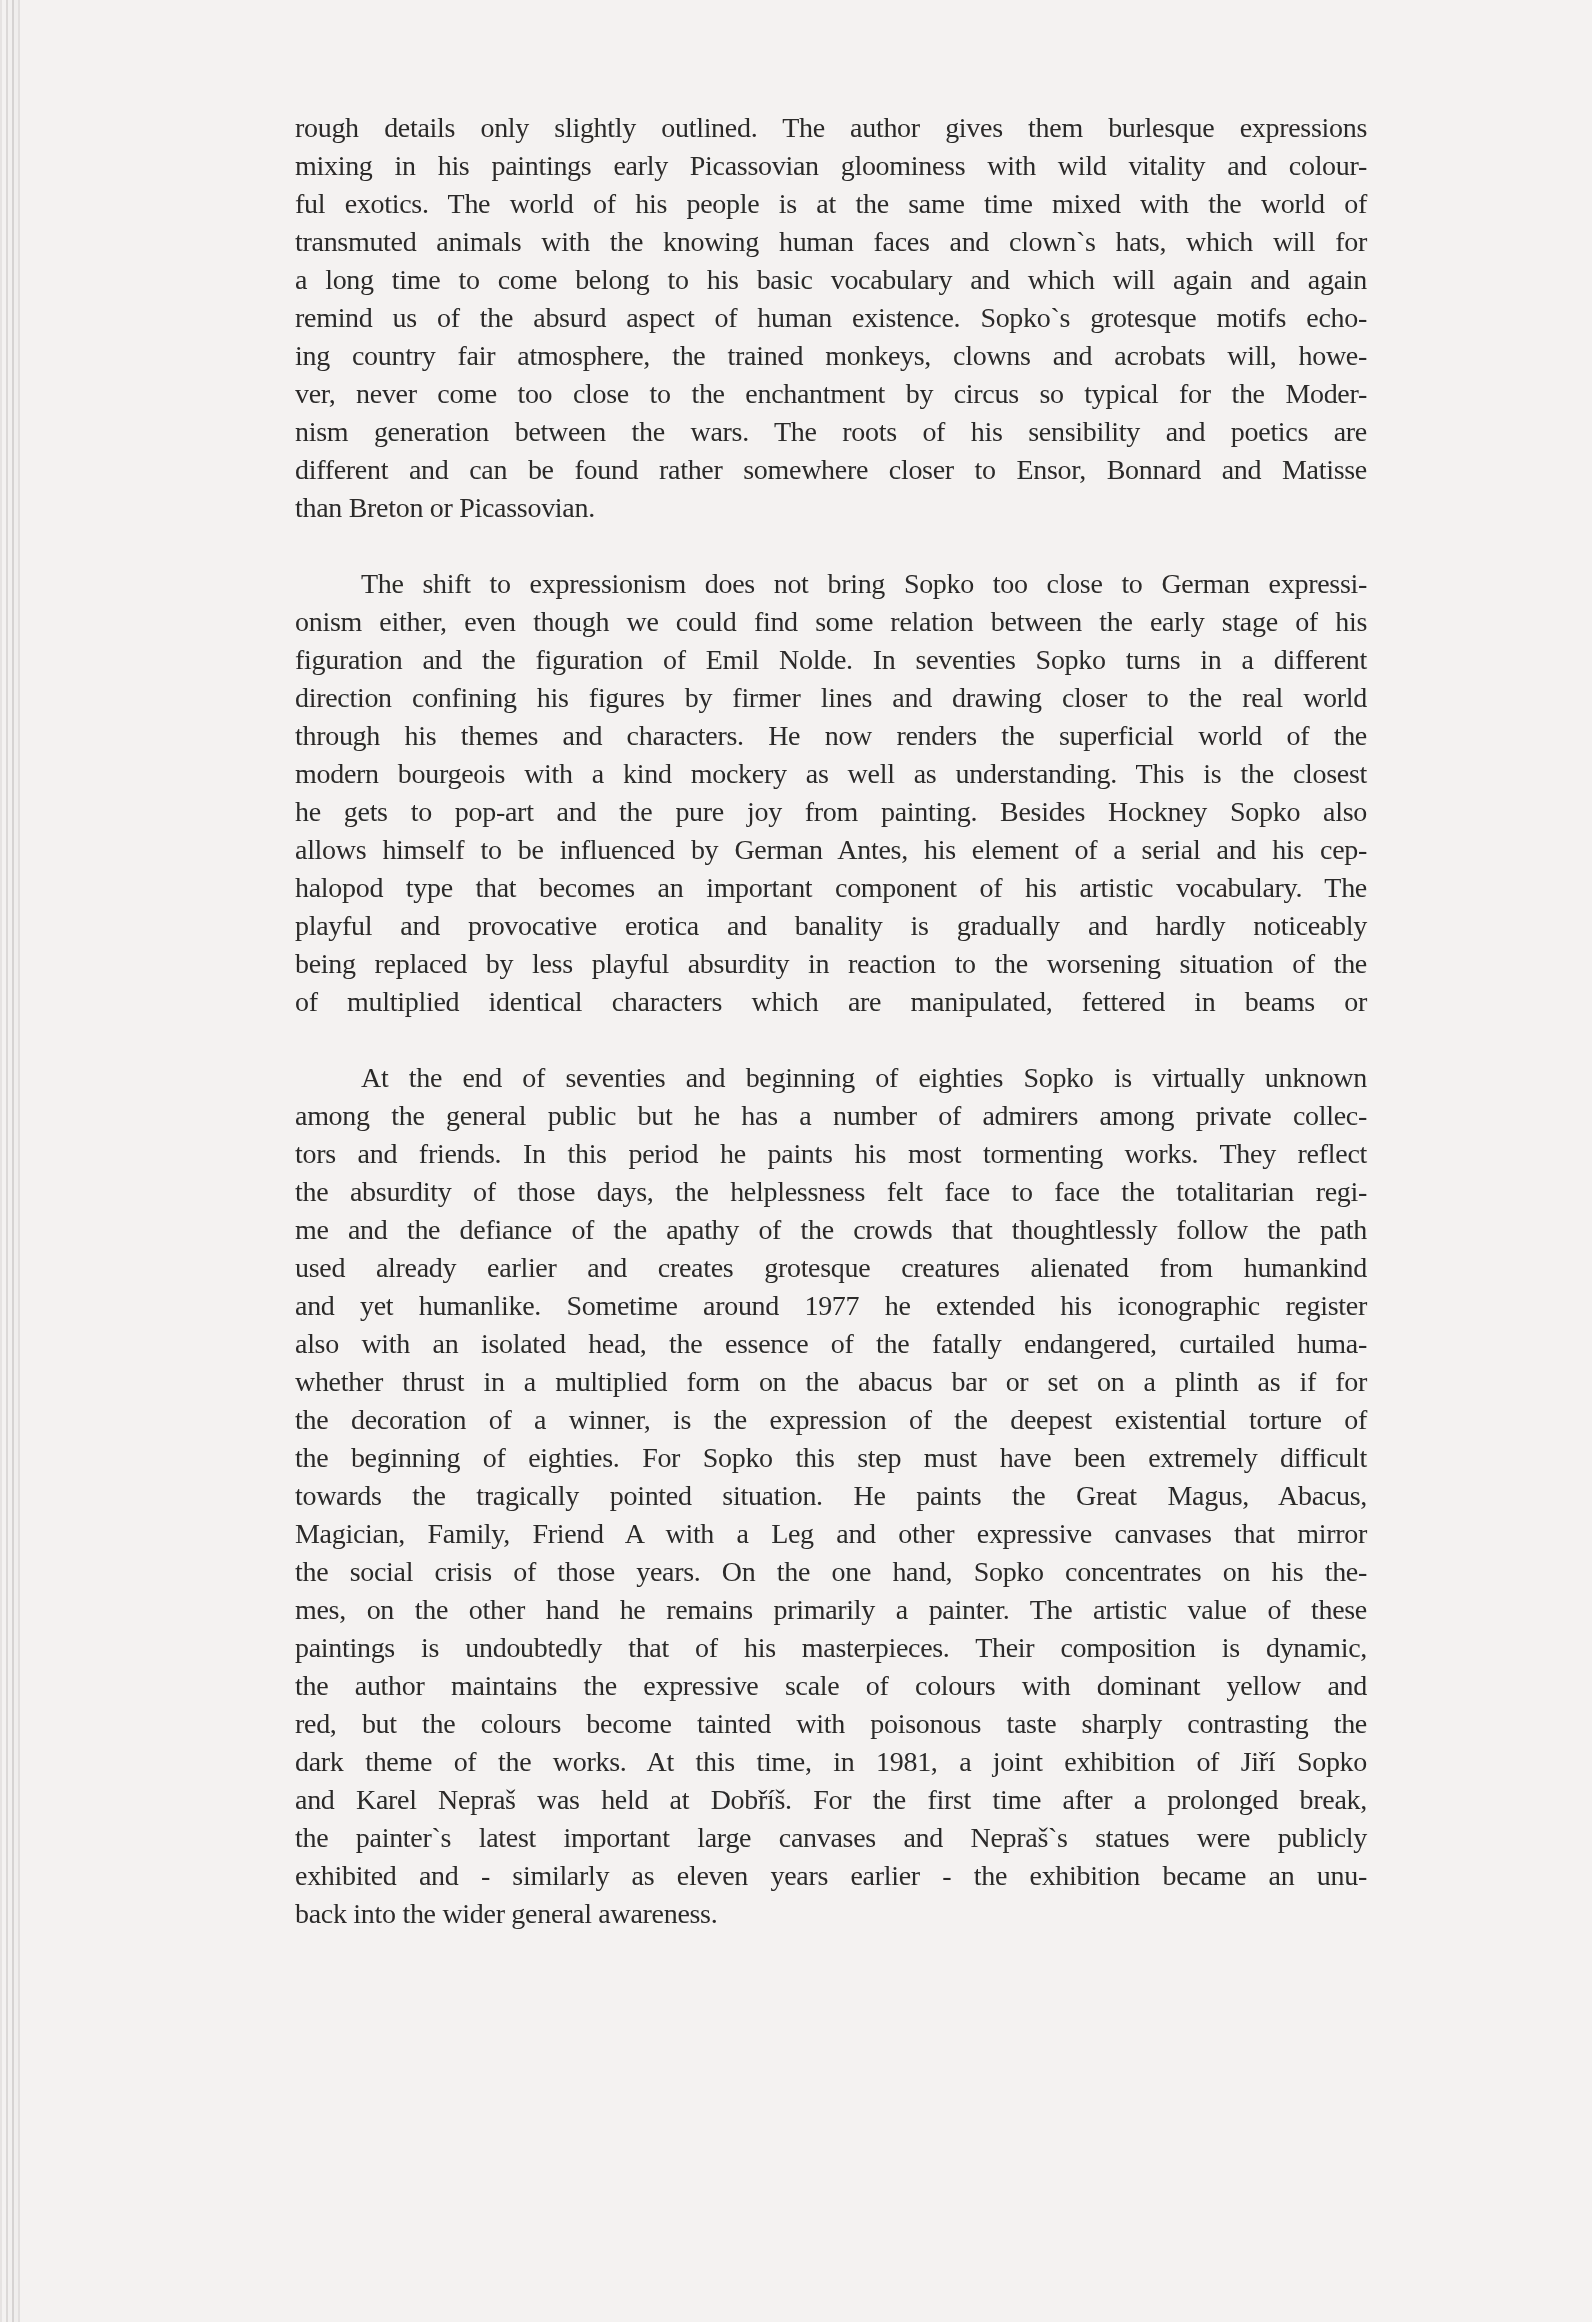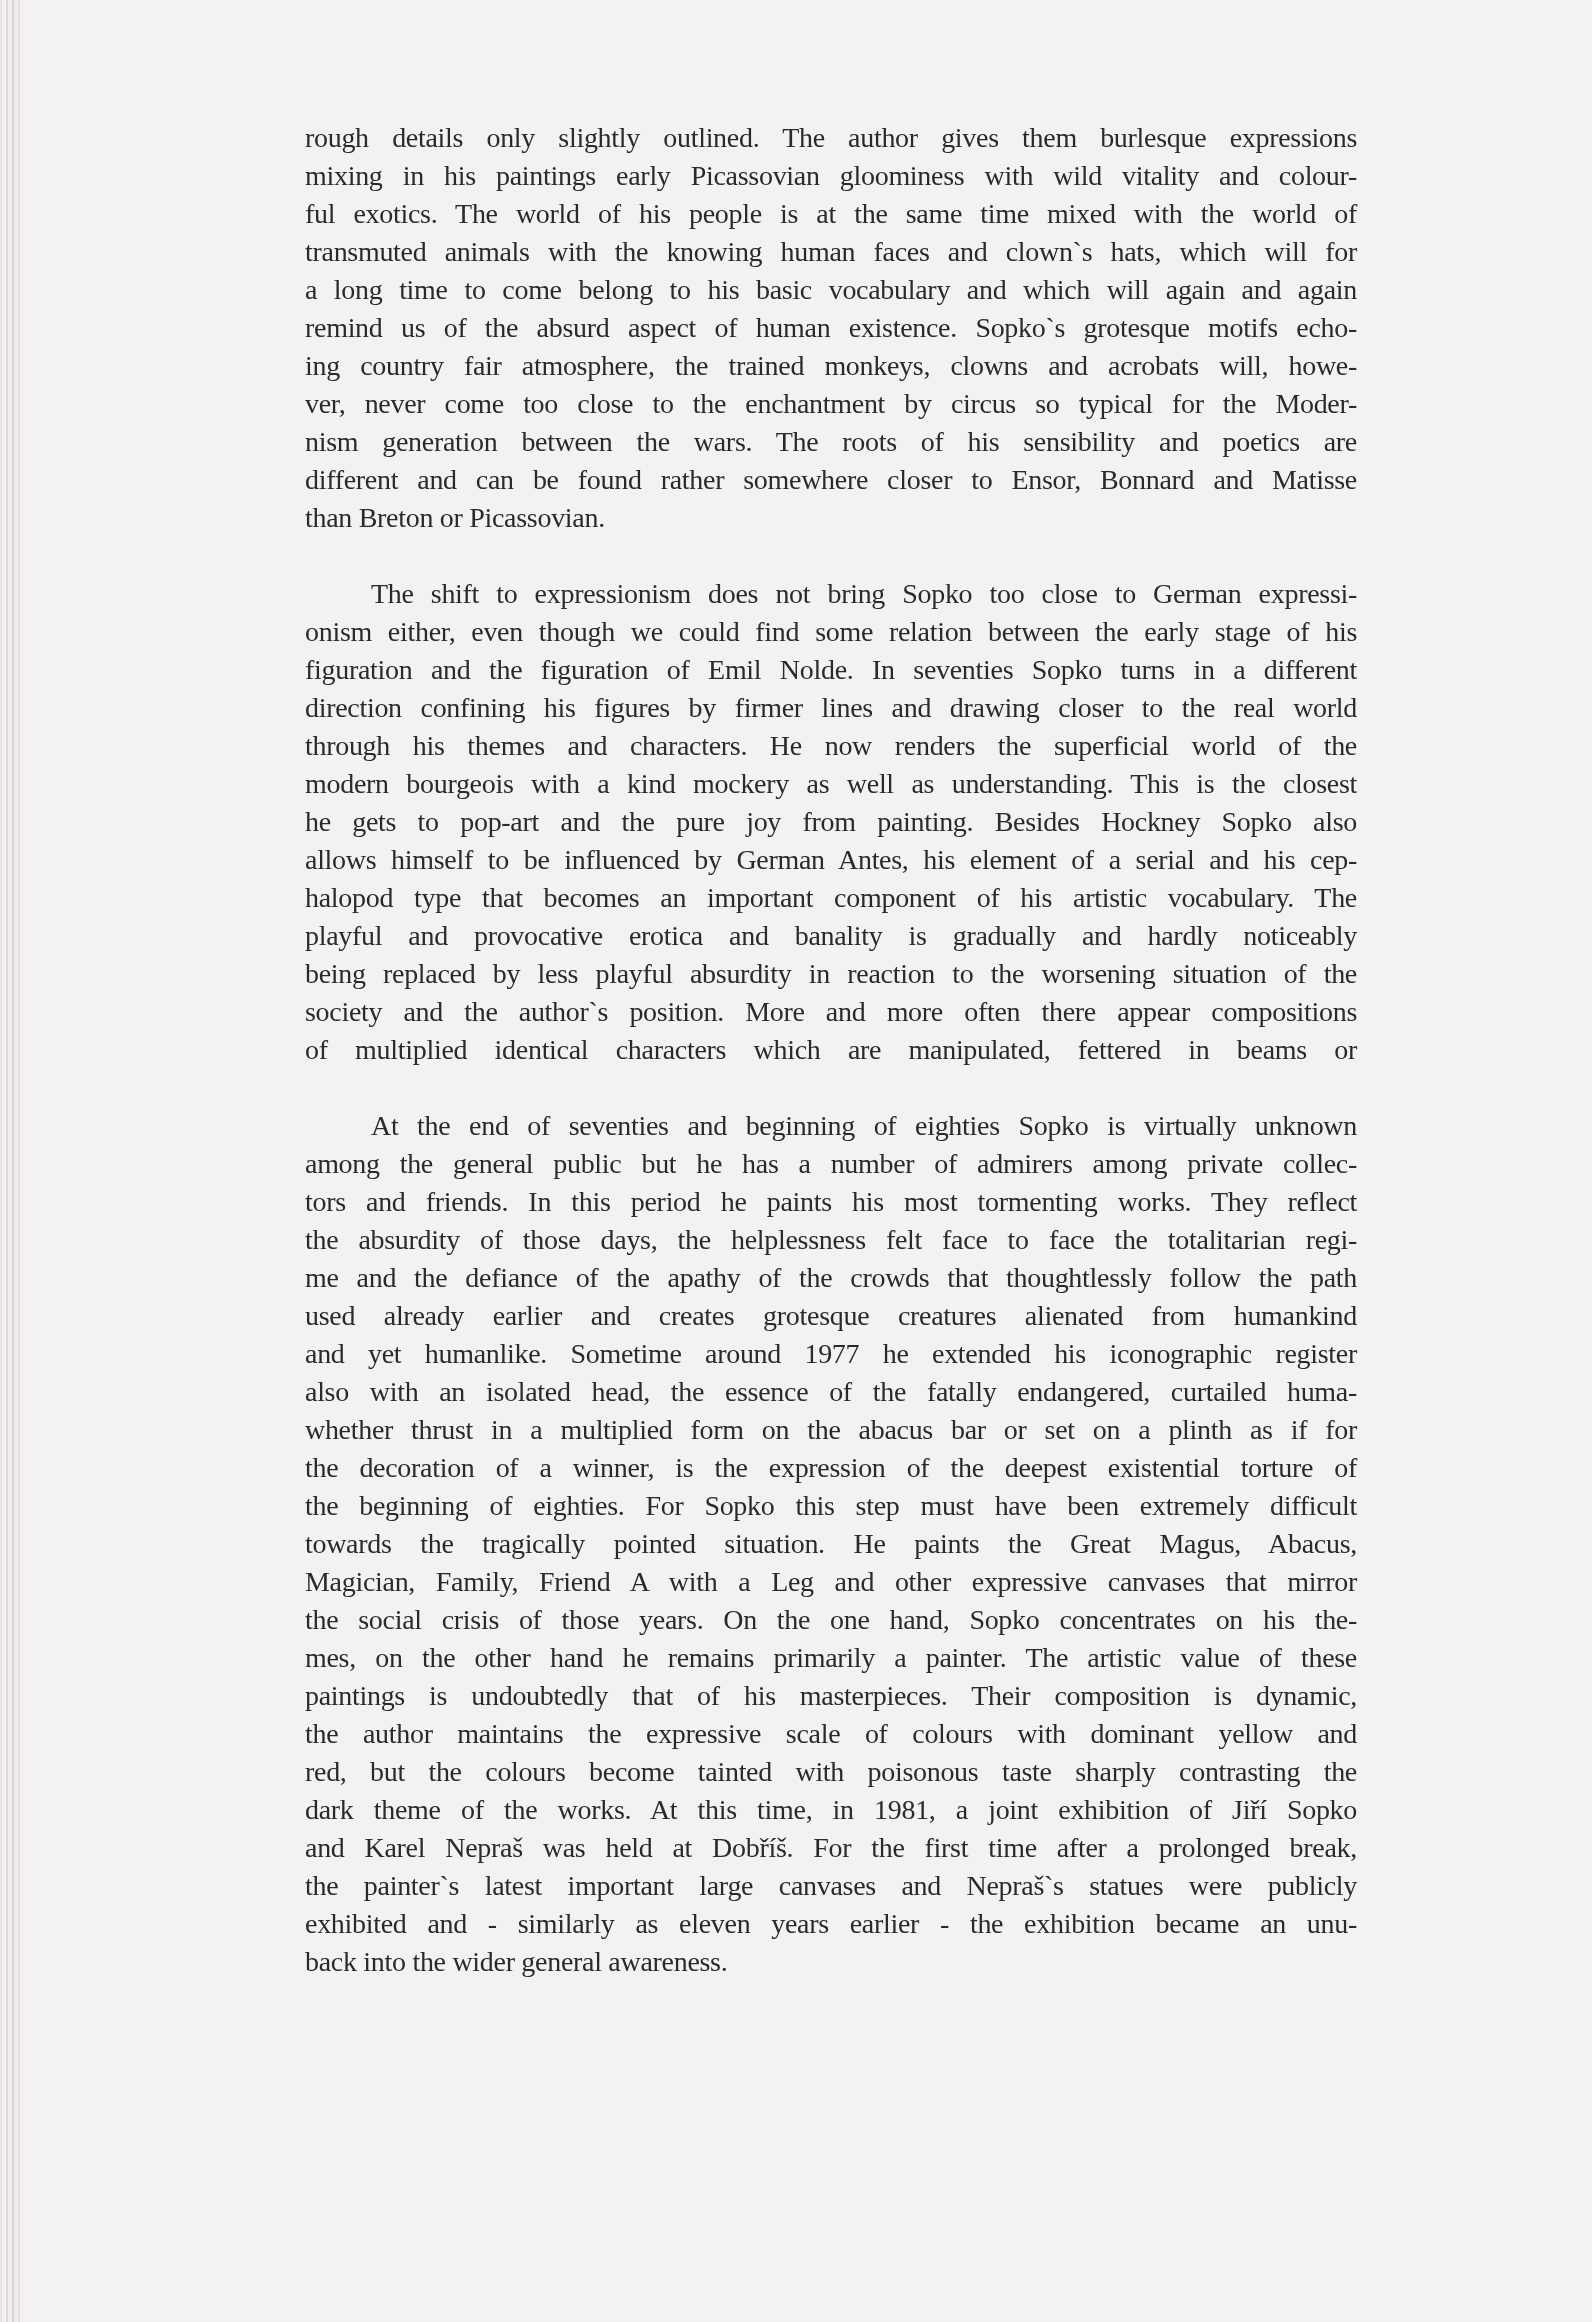--- a/index.html
+++ b/index.html
@@ -27,21 +27,21 @@
   }
   .text-block {
     position: absolute;
     left: 291px;
     top: 105px;
     width: 1080px;
     font-family: "Liberation Serif", "DejaVu Serif", serif;
     font-size: 28px;
     color: #2b2a29;
   }
-  .para { margin: 14px; }
+  .para { margin: 4px; }
   .para + .para { margin-top: 38px; }
   .line {
     display: block;
     height: 38px;
     line-height: 38px;
     white-space: nowrap;
     text-align: justify;
     text-align-last: justify;
     letter-spacing: -0.3px;
   }
@@ -72,21 +72,20 @@
         <span class="line">onism either, even though we could find some relation between the early stage of his</span>
         <span class="line">figuration and the figuration of Emil Nolde. In seventies Sopko turns in a different</span>
         <span class="line">direction confining his figures by firmer lines and drawing closer to the real world</span>
         <span class="line">through his themes and characters. He now renders the superficial world of the</span>
         <span class="line">modern bourgeois with a kind mockery as well as understanding. This is the closest</span>
         <span class="line">he gets to pop-art and the pure joy from painting. Besides Hockney Sopko also</span>
         <span class="line">allows himself to be influenced by German Antes, his element of a serial and his cep-</span>
         <span class="line">halopod type that becomes an important component of his artistic vocabulary. The</span>
         <span class="line">playful and provocative erotica and banality is gradually and hardly noticeably</span>
         <span class="line">being replaced by less playful absurdity in reaction to the worsening situation of the</span>
-        <span class="line">society and the author`s position. More and more often there appear compositions</span>
         <span class="line">of multiplied identical characters which are manipulated, fettered in beams or</span>
       </div>
     <div class="para">
         <span class="line indent">At the end of seventies and beginning of eighties Sopko is virtually unknown</span>
         <span class="line">among the general public but he has a number of admirers among private collec-</span>
         <span class="line">tors and friends. In this period he paints his most tormenting works. They reflect</span>
         <span class="line">the absurdity of those days, the helplessness felt face to face the totalitarian regi-</span>
         <span class="line">me and the defiance of the apathy of the crowds that thoughtlessly follow the path</span>
         <span class="line">used already earlier and creates grotesque creatures alienated from humankind</span>
         <span class="line">and yet humanlike. Sometime around 1977 he extended his iconographic register</span>

